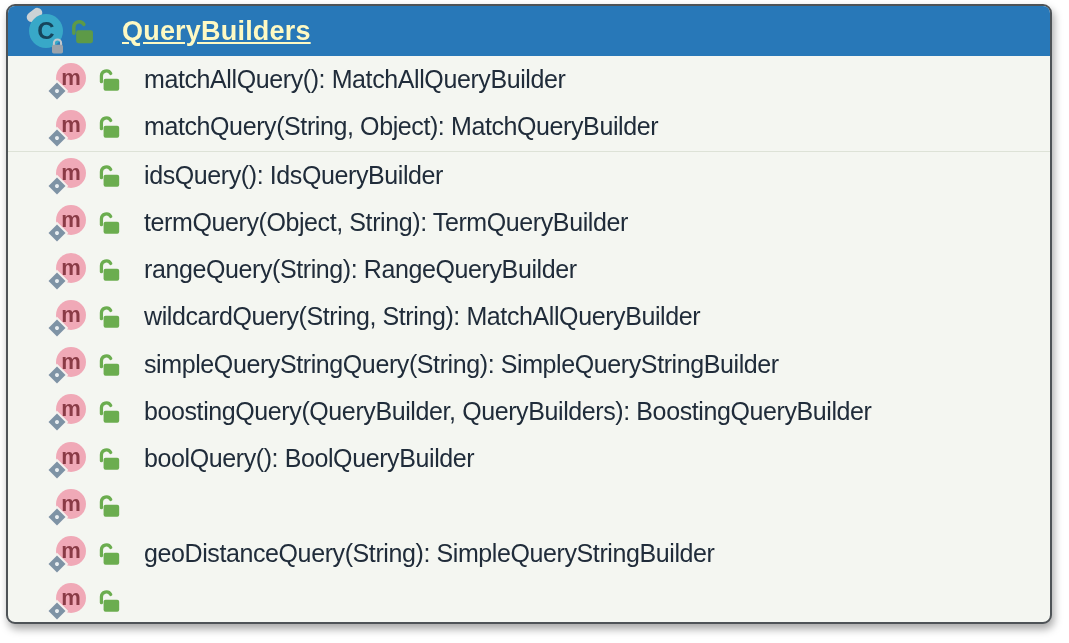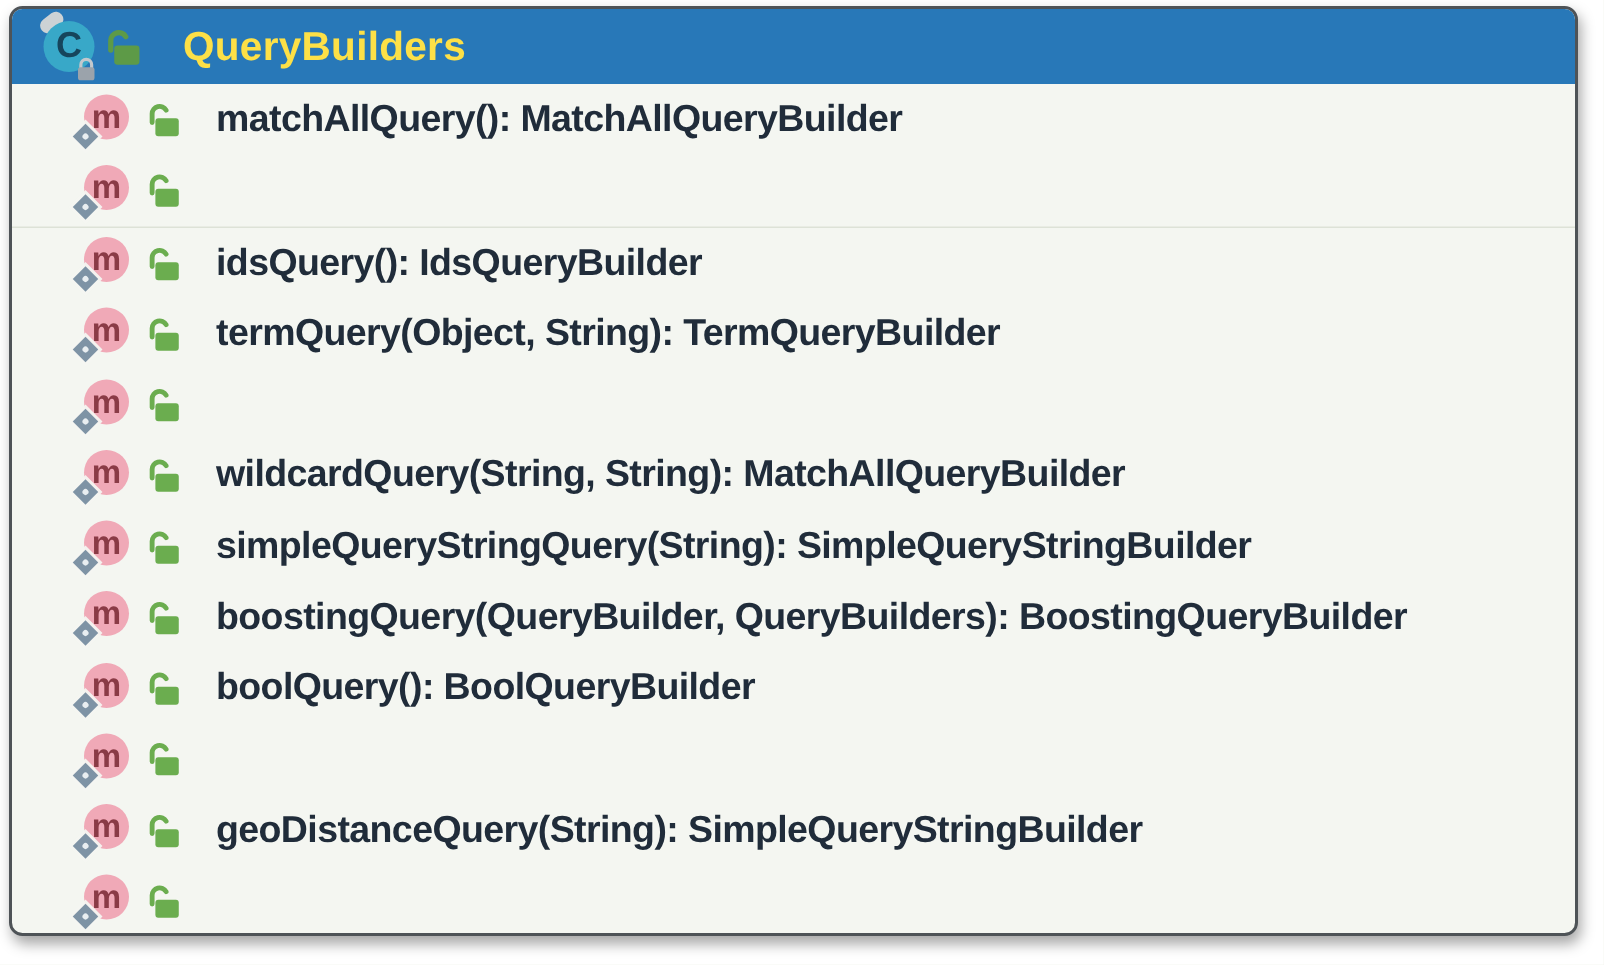--- a/index.html
+++ b/index.html
@@ -11,31 +11,31 @@
     position:absolute;left:6px;top:4px;width:1046px;height:620px;
     border:2px solid #4e5357;border-radius:9px;overflow:hidden;
     background:#f4f6f1;box-shadow:2px 5px 9px rgba(0,0,0,0.35);
     box-sizing:border-box;
   }
   .node-header{
     height:50px;background:#2878b8;display:flex;align-items:center;
     padding-left:14px;box-sizing:border-box;
   }
   .node-title{
-    color:#fde047;font-size:27px;font-weight:bold;letter-spacing:0.2px;
-    margin-left:26px;white-space:nowrap;
+    color:#fef9c3;font-size:27px;font-weight:bold;letter-spacing:0.2px;
+    margin-left:26px;white-space:nowrap;text-decoration:underline;
   }
   .rows{display:flex;flex-direction:column;height:568px;}
   .method-row{
     flex:1;display:flex;align-items:center;padding-left:42px;box-sizing:border-box;
     min-height:0;
   }
   .group-sep{height:1px;background:#dde2d7;flex:none;}
   .method-label{
-    color:#202c3a;font-size:25px;font-weight:700;letter-spacing:-0.4px;
+    color:#202c3a;font-size:25px;font-weight:400;letter-spacing:-0.4px;
     white-space:nowrap;margin-left:22px;text-align:center;
   }
   
   .m-wrap{position:relative;width:36px;height:36px;flex:none;margin-right:10px;}
   .m-circle{
     position:absolute;right:0;top:1px;width:30px;height:30px;border-radius:50%;
     background:#f0a9b7;color:#8a3b46;font-weight:bold;font-size:22px;
     display:flex;align-items:center;justify-content:center;line-height:1;
   }
   .m-diamond{
@@ -98,20 +98,21 @@
 
   <div class="method-row">
     <span class="m-wrap">
       <span class="m-circle">m</span>
       <span class="m-diamond"></span>
     </span>
     <svg class="lock-open" width="26" height="27" viewBox="0 0 24 24">
       <path d="M5 14 V8.6 a4.6 4.6 0 0 1 8.6 -2.2" fill="none" stroke="#6bad4f" stroke-width="3" stroke-linecap="round"></path>
       <rect x="7" y="11.4" width="14.4" height="11" rx="1.8" fill="#6bad4f"></rect>
     </svg>
+    <span class="method-label">matchQuery(String, Object): MatchQueryBuilder</span>
   </div>
 <div class="group-sep"></div>
   <div class="method-row">
     <span class="m-wrap">
       <span class="m-circle">m</span>
       <span class="m-diamond"></span>
     </span>
     <svg class="lock-open" width="26" height="27" viewBox="0 0 24 24">
       <path d="M5 14 V8.6 a4.6 4.6 0 0 1 8.6 -2.2" fill="none" stroke="#6bad4f" stroke-width="3" stroke-linecap="round"></path>
       <rect x="7" y="11.4" width="14.4" height="11" rx="1.8" fill="#6bad4f"></rect>
@@ -133,20 +134,21 @@
 
   <div class="method-row">
     <span class="m-wrap">
       <span class="m-circle">m</span>
       <span class="m-diamond"></span>
     </span>
     <svg class="lock-open" width="26" height="27" viewBox="0 0 24 24">
       <path d="M5 14 V8.6 a4.6 4.6 0 0 1 8.6 -2.2" fill="none" stroke="#6bad4f" stroke-width="3" stroke-linecap="round"></path>
       <rect x="7" y="11.4" width="14.4" height="11" rx="1.8" fill="#6bad4f"></rect>
     </svg>
+    <span class="method-label">rangeQuery(String): RangeQueryBuilder</span>
   </div>
 
   <div class="method-row">
     <span class="m-wrap">
       <span class="m-circle">m</span>
       <span class="m-diamond"></span>
     </span>
     <svg class="lock-open" width="26" height="27" viewBox="0 0 24 24">
       <path d="M5 14 V8.6 a4.6 4.6 0 0 1 8.6 -2.2" fill="none" stroke="#6bad4f" stroke-width="3" stroke-linecap="round"></path>
       <rect x="7" y="11.4" width="14.4" height="11" rx="1.8" fill="#6bad4f"></rect>

